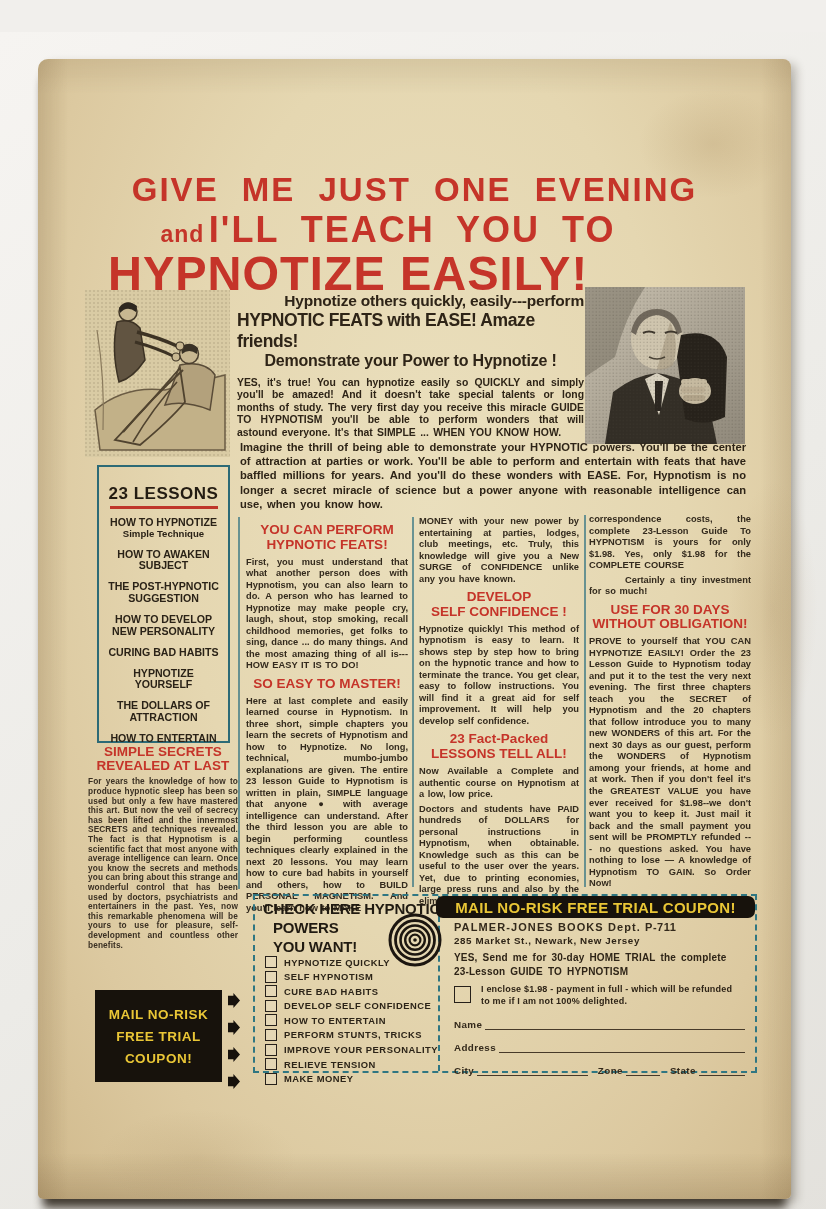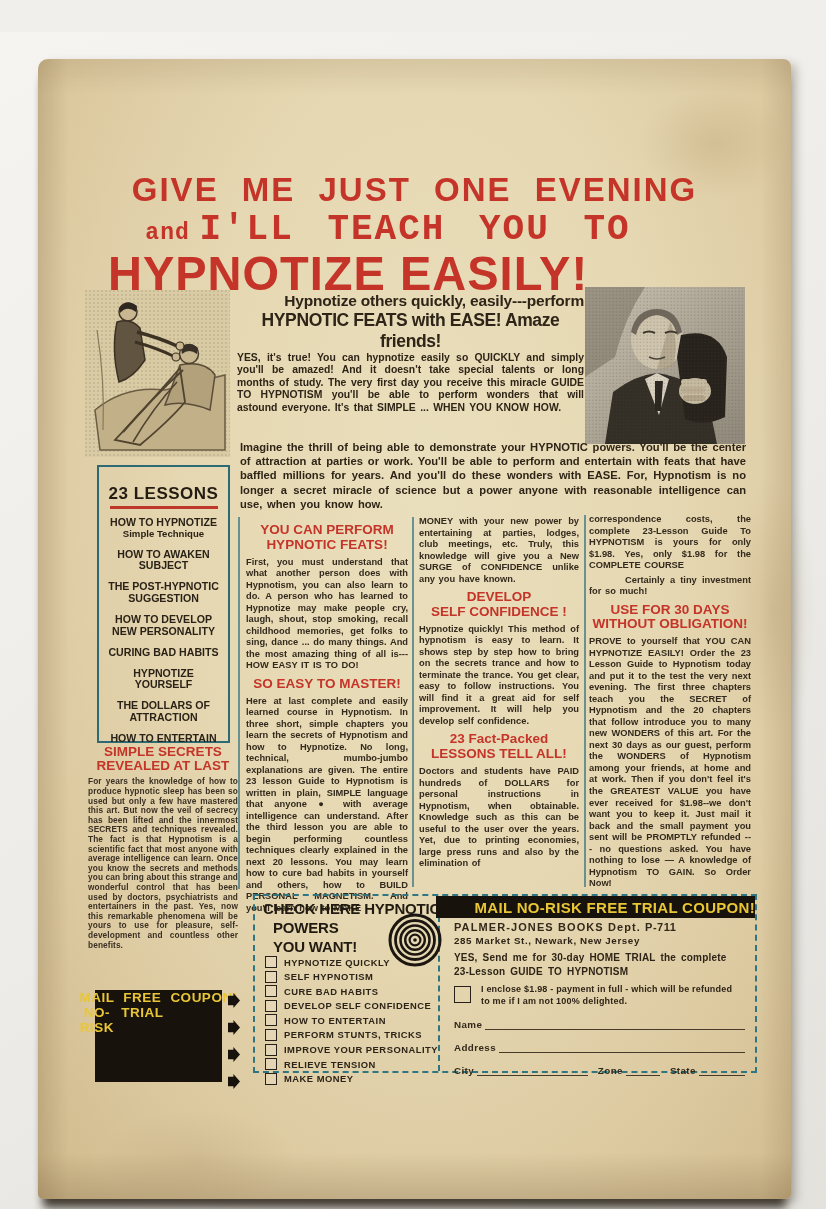--- a/index.html
+++ b/index.html
@@ -13,51 +13,51 @@
                linear-gradient(180deg, rgba(120,95,60,.14) 0%, rgba(120,95,60,0) 3%, rgba(120,95,60,0) 96%, rgba(110,85,50,.25) 100%);}
   .stain{position:absolute;pointer-events:none;border-radius:50%;}
   .s1{left:600px;top:30px;width:150px;height:110px;background:radial-gradient(ellipse,rgba(150,118,70,.18),rgba(150,118,70,0) 70%);}
   .s2{left:690px;top:420px;width:90px;height:260px;background:radial-gradient(ellipse,rgba(145,112,66,.14),rgba(145,112,66,0) 70%);}
   .s3{left:60px;top:1050px;width:200px;height:100px;background:radial-gradient(ellipse,rgba(140,110,65,.12),rgba(140,110,65,0) 70%);}
 
   .abs{position:absolute;}
 
   
   .h1{left:0;top:112px;width:753px;text-align:center;font-weight:bold;font-size:33px;letter-spacing:2px;word-spacing:12px;color:#c53429;}
-  .h2{left:0;top:150px;width:700px;text-align:center;color:#c53429;font-family:Liberation Mono, monospace;}
+  .h2{left:0;top:150px;width:700px;text-align:center;color:#c53429;}
   .h2 .and{font-weight:bold;font-size:23px;letter-spacing:1px;}
   .h2 .big{font-weight:bold;font-size:36px;letter-spacing:2px;word-spacing:10px;}
   .h3{left:10px;top:186px;width:600px;text-align:center;font-weight:bold;font-size:47px;letter-spacing:1px;color:#c53429;transform:scaleY(1.04);}
 
   
   .ill{left:47px;top:231px;width:145px;height:167px;}
   .photo{left:547px;top:228px;width:160px;height:157px;}
 
   
   .intro{left:199px;top:233px;width:347px;color:#2e2417;}
   .intro .s1l{text-align:right;font-weight:bold;font-size:15.5px;letter-spacing:-.2px;}
-  .intro .s2l{text-align:center;font-weight:bold;font-size:17.5px;letter-spacing:-.4px;}
+  .intro .s2l{text-align:left;font-weight:bold;font-size:17.5px;letter-spacing:-.4px;}
   .intro .s3l{text-align:center;font-weight:bold;font-size:16px;letter-spacing:-.2px;margin-bottom:7px;}
   .intro .p{font-weight:bold;font-size:10.4px;line-height:1.2;text-align:justify;word-spacing:1.5px;}
   .para2{left:202px;top:381px;width:506px;font-weight:bold;font-size:11.2px;line-height:1.27;text-align:justify;word-spacing:1.5px;color:#2e2417;}
 
   
   .lessons{left:59px;top:406px;width:133px;height:278px;border:2.5px solid #2c6a76;padding:17px 4px;box-sizing:border-box;}
   .lessons .t{text-align:center;font-weight:bold;font-size:17px;letter-spacing:.5px;color:#231c12;}
   .lessons .rule{width:108px;height:3px;background:#bf362a;margin:2px auto 8px;}
   .lesson{text-align:center;font-weight:bold;font-size:10.6px;line-height:1.12;color:#2a2217;margin-bottom:9px;}
   .lesson .sub{font-weight:bold;font-size:9.6px;}
 
   
   .secrets{left:50px;top:686px;width:150px;}
   .secrets .t{text-align:center;font-weight:bold;font-size:13.5px;line-height:1.05;color:#c53429;margin-bottom:4px;}
   .secrets .p{font-size:8.3px;line-height:1.16;text-align:justify;font-weight:bold;color:#3a3023;letter-spacing:.1px;}
 
   
-  .mailbox{left:57px;top:931px;width:127px;height:92px;background:#17120c;display:flex;flex-direction:row;justify-content:center;gap:7px;}
+  .mailbox{left:57px;top:931px;width:127px;height:92px;background:#17120c;display:flex;flex-direction:column;justify-content:center;gap:7px;}
   .mailbox div{text-align:center;color:#e9c636;font-weight:bold;font-size:13.5px;letter-spacing:.5px;}
   .marrow{position:absolute;width:12px;height:15px;background:#17120c;clip-path:polygon(0 18%,45% 18%,45% 0,100% 50%,45% 100%,45% 82%,0 82%);}
 
   
   .vrule{position:absolute;width:2px;background:#3d7a86;opacity:.75;}
 
   
   .col{position:absolute;color:#2e2417;}
   .col .rh{text-align:center;font-weight:bold;font-size:13.5px;line-height:1.1;color:#c53429;margin:5px 0 4px;}
   .col p{margin:0 0 3px;font-size:9.3px;line-height:1.24;text-align:justify;font-weight:bold;word-spacing:1px;color:#332a1d;}
@@ -71,21 +71,21 @@
   .bdivider{position:absolute;left:183px;top:0;bottom:0;width:0;border-left:2.5px dashed #2f7682;}
   .check-title{position:absolute;left:8px;top:4px;font-weight:bold;font-size:15px;letter-spacing:-.2px;color:#201a11;line-height:1.25;}
   .check-title .l2{margin-left:10px;}
   .spiral{position:absolute;left:132px;top:16px;}
   .chklist{position:absolute;left:10px;top:60px;}
   .chkrow{display:flex;align-items:center;gap:7px;margin-bottom:2.6px;}
   .chk{width:10px;height:10px;border:1.6px solid #26201a;flex:0 0 auto;background:rgba(255,255,255,.15);}
   .chkrow span.lbl{font-size:9.4px;font-weight:bold;letter-spacing:.5px;color:#2c2418;white-space:nowrap;}
 
   
-  .coupon-bar{position:absolute;left:181px;right:0;top:0;height:22px;background:#17120c;display:flex;align-items:center;justify-content:flex-end;}
+  .coupon-bar{position:absolute;left:181px;right:0;top:0;height:22px;background:#17120c;display:flex;align-items:center;justify-content:center;border-radius:7px;}
   .coupon-bar span{color:#e9c636;font-weight:bold;font-size:15px;letter-spacing:.3px;white-space:nowrap;}
   .coupon-body{position:absolute;left:199px;right:10px;top:25px;color:#2e2417;}
   .co-company{font-size:11px;font-weight:bold;letter-spacing:1.1px;color:#33291b;}
   .co-company b{letter-spacing:.5px;}
   .co-addr{font-size:9.8px;font-weight:bold;letter-spacing:.6px;margin-top:2px;}
   .co-yes{font-size:10px;font-weight:bold;margin-top:5px;line-height:1.4;letter-spacing:.2px;word-spacing:2px;}
   .co-enc{display:flex;gap:10px;margin-top:5px;align-items:flex-start;}
   .co-enc .chk2{width:15px;height:15px;border:1.7px solid #26201a;flex:0 0 auto;margin-top:2px;}
   .co-enc .txt{font-size:9px;font-weight:bold;line-height:1.3;letter-spacing:.2px;width:258px;}
   .frow{display:flex;align-items:flex-end;margin-top:11px;}
@@ -163,20 +163,21 @@
         <rect x="96" y="92" width="26" height="6" rx="3" fill="#c6baa0"></rect>
         <rect x="96" y="100" width="24" height="6" rx="3" fill="#bcae94"></rect>
         <rect x="98" y="108" width="22" height="6" rx="3" fill="#b2a48a"></rect>
         <rect width="160" height="157" fill="url(#dots2)"></rect>
       </svg>
     </div>
 
     <div class="abs intro">
       <div class="s1l">Hypnotize others quickly, easily---perform</div>
       <div class="s2l">HYPNOTIC  FEATS with  EASE!  Amaze  friends!</div>
+      <div class="s3l">Demonstrate your Power to Hypnotize !</div>
       <div class="p">YES, it's true! You can hypnotize easily so QUICKLY and simply you'll be amazed! And it doesn't take special talents or long months of study. The very first day you receive this miracle GUIDE TO HYPNOTISM you'll be able to perform wonders that will astound everyone. It's that SIMPLE ... WHEN YOU KNOW HOW.</div>
     </div>
     <div class="abs para2">Imagine the thrill of being able to demonstrate your HYPNOTIC powers. You'll be the center of attraction at parties or work. You'll be able to perform and entertain with feats that have baffled millions for years. And you'll do these wonders with EASE. For, Hypnotism is no longer a secret miracle of science but a power anyone with reasonable intelligence can use, when you know how.</div>
 
     <div class="abs lessons">
       <div class="t">23  LESSONS</div>
       <div class="rule"></div>
       <div class="lesson">
         <div>HOW TO HYPNOTIZE</div>
         <div class="sub">Simple Technique</div>
@@ -215,25 +216,26 @@
       <div class="rh">SO EASY TO MASTER!</div>
       <p>Here at last complete and easily learned course in Hypnotism. In three short, simple chapters you learn the secrets of Hypnotism and how to Hypnotize. No long, technical, mumbo-jumbo explanations are given. The entire 23 lesson Guide to Hypnotism is written in plain, SIMPLE language that anyone ● with average intelligence can understand. After the third lesson you are able to begin performing countless techniques clearly explained in the next 20 lessons. You may learn how to cure bad habits in yourself and others, how to BUILD PERSONAL MAGNETISM. And you'll learn how to MAKE</p>
     </div>
 
     <div class="col c3">
       <p>MONEY with your new power by entertaining at parties, lodges, club meetings, etc. Truly, this knowledge will give you a New SURGE of CONFIDENCE unlike any you have known.</p>
       <div class="rh">
         <div>DEVELOP</div>
         <div>SELF CONFIDENCE !</div>
       </div>
-      <p>Hypnotize quickly! This method of hypnotism is easy to learn. It shows step by step how to bring on the secrets trance and how to terminate the trance. You get clear, easy to follow instructions. You will find it a great aid for self improvement. It will help you develop self confidence.</p>
+      <p>Hypnotize quickly! This method of hypnotism is easy to learn. It shows step by step how to bring on the hypnotic trance and how to terminate the trance. You get clear, easy to follow instructions. You will find it a great aid for self improvement. It will help you develop self confidence.</p>
       <div class="rh">
         <div>23 Fact-Packed</div>
         <div>LESSONS TELL ALL!</div>
       </div>
+      <p>Now Available a Complete and authentic course on Hypnotism at a low, low price.</p>
       <p>Doctors and students have PAID hundreds of DOLLARS for personal instructions in Hypnotism, when obtainable. Knowledge such as this can be useful to the user over the years. Yet, due to printing economies, large press runs and also by the elimination of</p>
     </div>
 
     <div class="col c4">
       <p>correspondence costs, the complete 23-Lesson Guide To HYPNOTISM is yours for only $1.98. Yes, only $1.98 for the COMPLETE COURSE</p>
       <p class="indent">Certainly a tiny investment for so much!</p>
       <div class="rh">USE FOR 30 DAYS WITHOUT OBLIGATION!</div>
       <p>PROVE to yourself that YOU CAN HYPNOTIZE EASILY! Order the 23 Lesson Guide to Hypnotism today and put it to the test the very next evening. The first three chapters teach you the SECRET of Hypnotism and the 20 chapters that follow introduce you to many new WONDERS of this art. For the next 30 days as our guest, perform the WONDERS of Hypnotism among your friends, at home and at work. Then if you don't feel it's the GREATEST VALUE you have ever received for $1.98--we don't want you to keep it. Just mail it back and the small payment you sent will be PROMPTLY refunded --- no questions asked. You have nothing to lose — A knowledge of Hypnotism TO GAIN. So Order Now!</p>
     </div>
 

